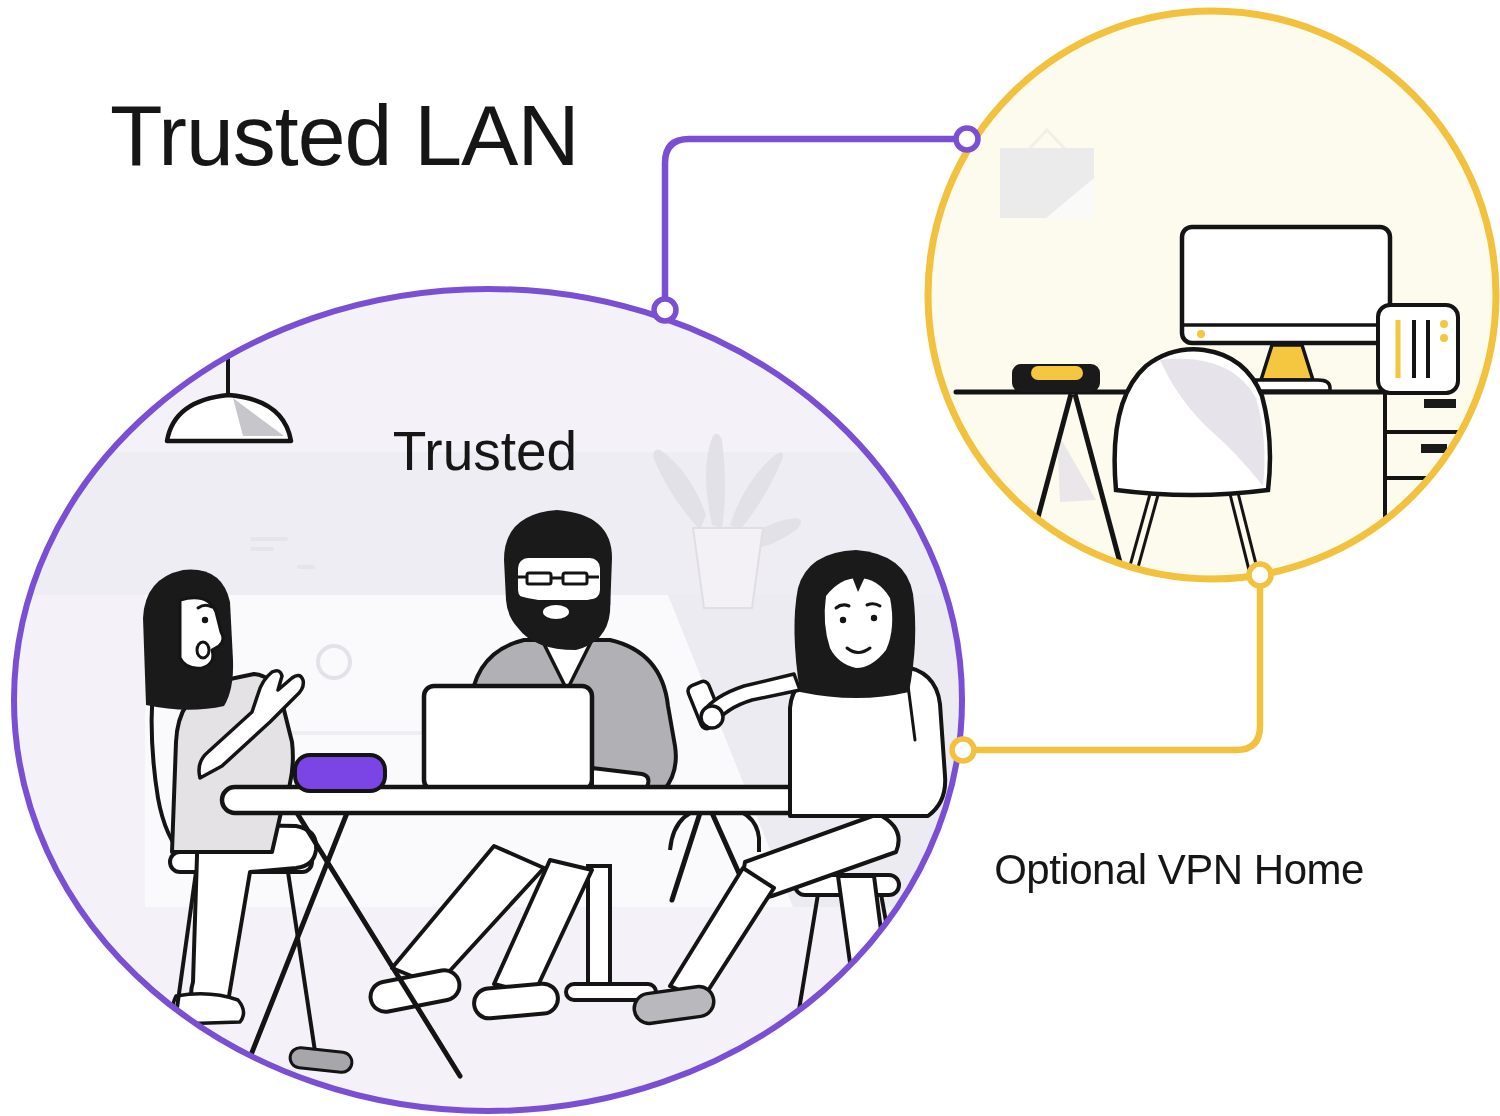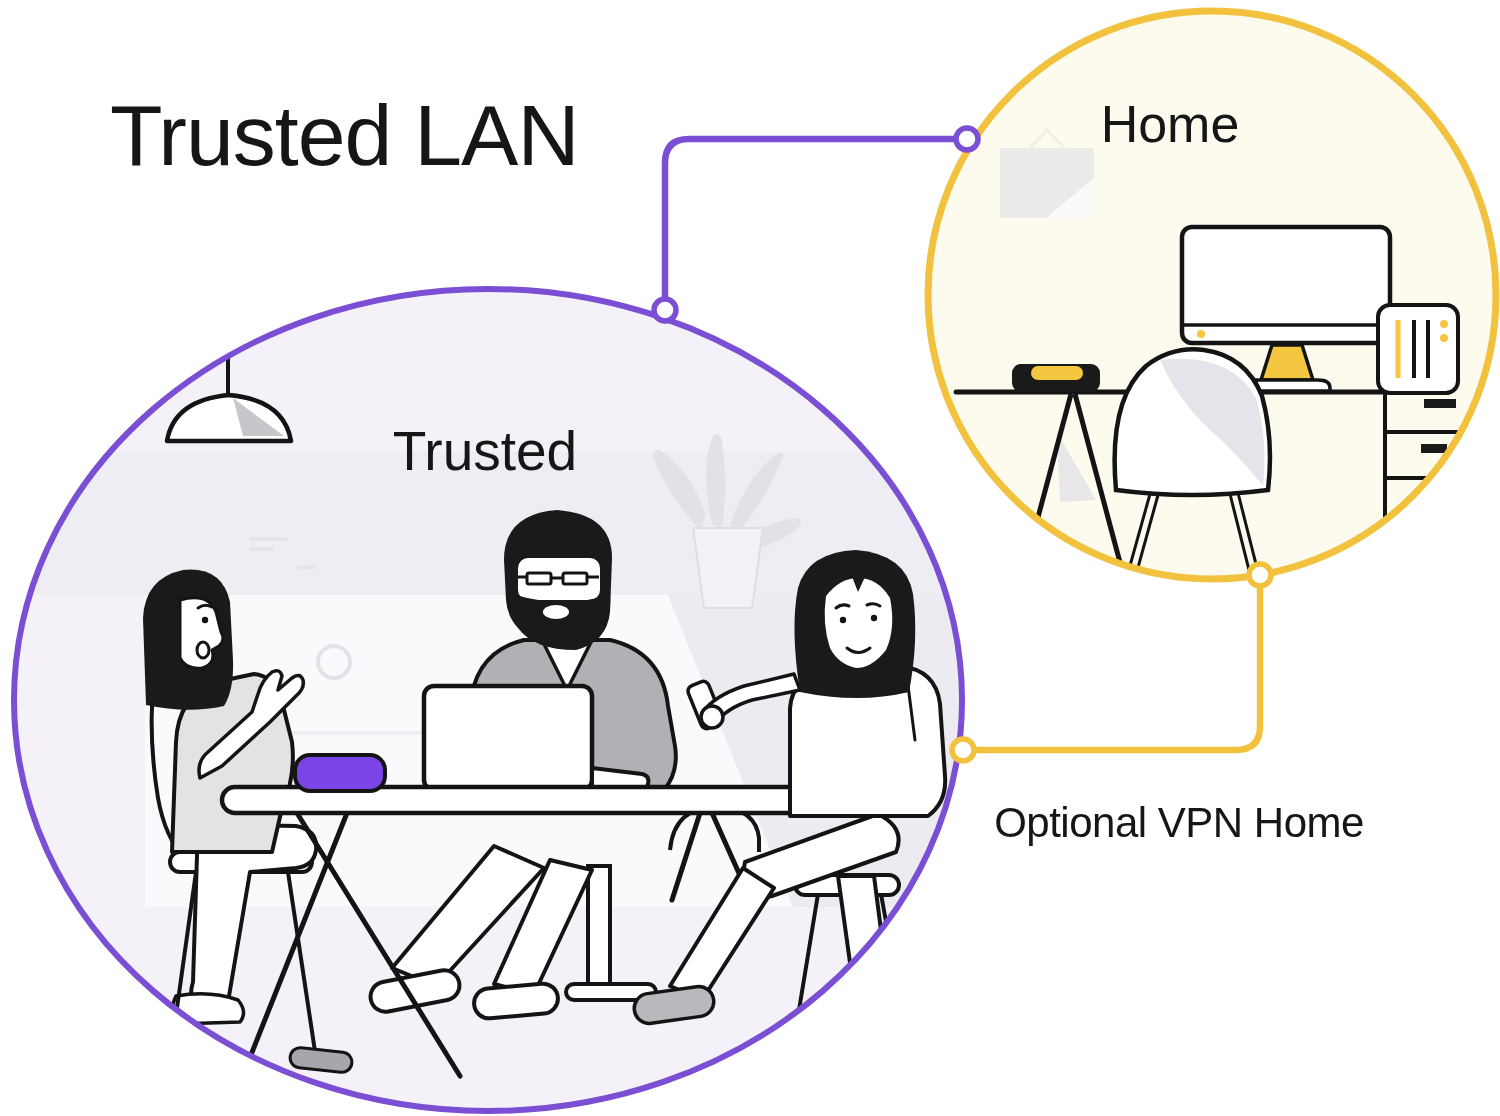--- a/index.html
+++ b/index.html
@@ -5,21 +5,21 @@
   html,body{margin:0;padding:0;background:#fff;}
   #canvas{
     position:relative;width:1500px;height:1116px;background:#ffffff;overflow:hidden;
     font-family:"Liberation Sans", sans-serif;color:#161616;padding-left:36px;
   }
   #scene{position:absolute;left:0;top:0;}
   .label{position:absolute;color:#161616;white-space:nowrap;font-weight:500;}
   #title-label{left:110px;top:86px;font-size:86px;letter-spacing:-1px;}
   #airbnb-label{left:485px;top:419px;font-size:55px;transform:translateX(-50%);}
   #home-label{left:1170px;top:94px;font-size:52px;transform:translateX(-50%);}
-  #vpn-label{left:1179px;top:799px;font-size:42px;transform:translateX(-50%);letter-spacing:-0.5px;}
+  #vpn-label{left:1179px;top:846px;font-size:42px;transform:translateX(-50%);letter-spacing:-0.5px;}
 </style>
 </head>
 <body>
 
 <div id="canvas">
 
 <svg id="scene" width="1500" height="1116" viewBox="0 0 1500 1116">
   <defs>
     <clipPath id="clipLan">
           <ellipse cx="488" cy="700" rx="474" ry="411"></ellipse>
@@ -241,16 +241,15 @@
 
   <g>
     <path d="M 1260,575 L 1260,726 Q 1260,750 1236,750 L 963,750" fill="none" stroke="#F2C23E" stroke-width="6.5" stroke-linecap="round"></path>
     <circle cx="1260" cy="575" r="11" fill="#FFFFFF" stroke="#F2C23E" stroke-width="5.5"></circle>
     <circle cx="963" cy="750" r="11" fill="#FFFFFF" stroke="#F2C23E" stroke-width="5.5"></circle>
   </g>
 </svg>
 
 <div class="label" id="title-label">Trusted LAN</div>
 <div class="label" id="airbnb-label">Trusted</div>
-<div class="label" id="home-label">Home</div>
 <div class="label" id="vpn-label">Optional VPN Home</div>
 
 </div>
 
 </body></html>

